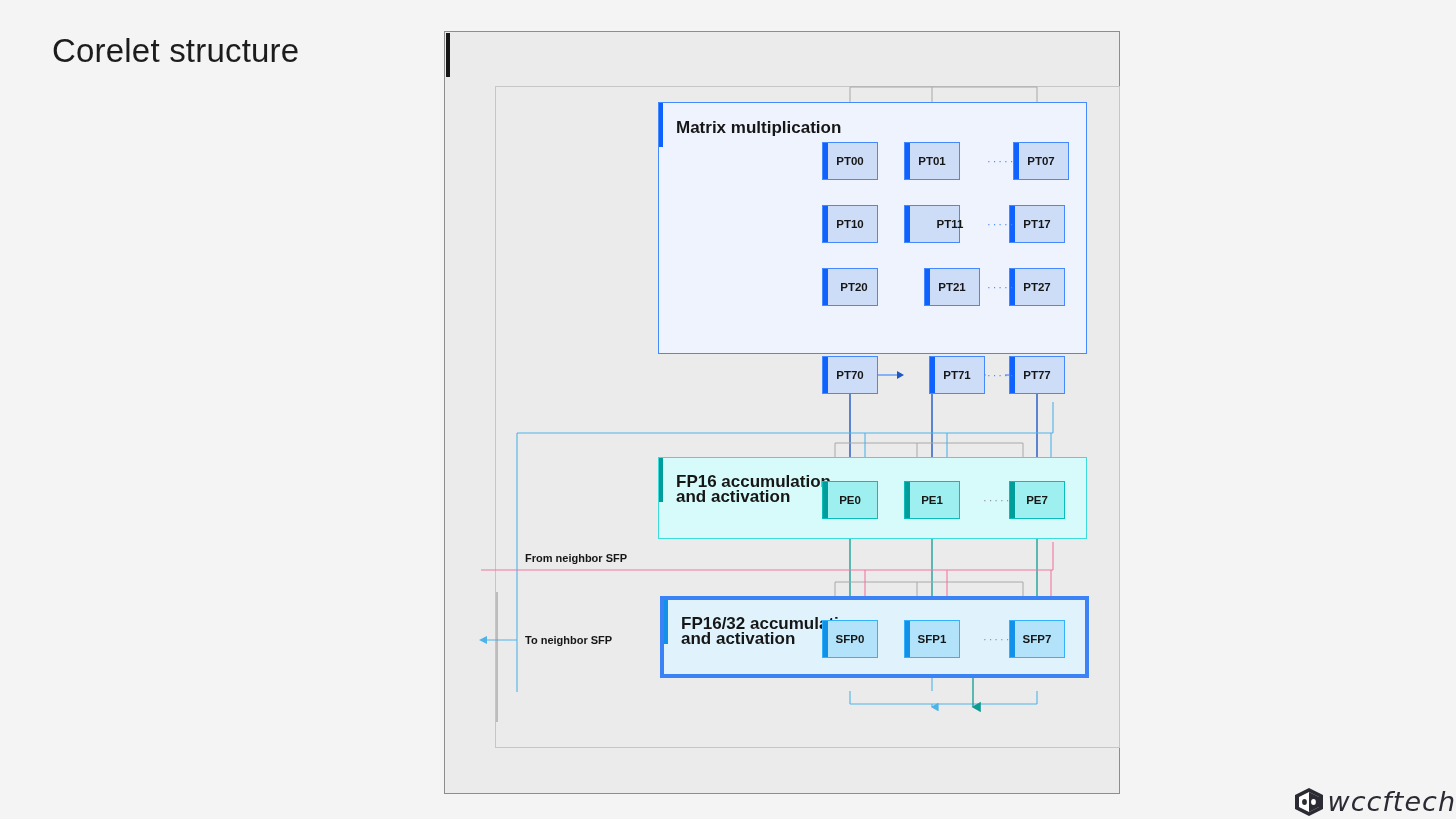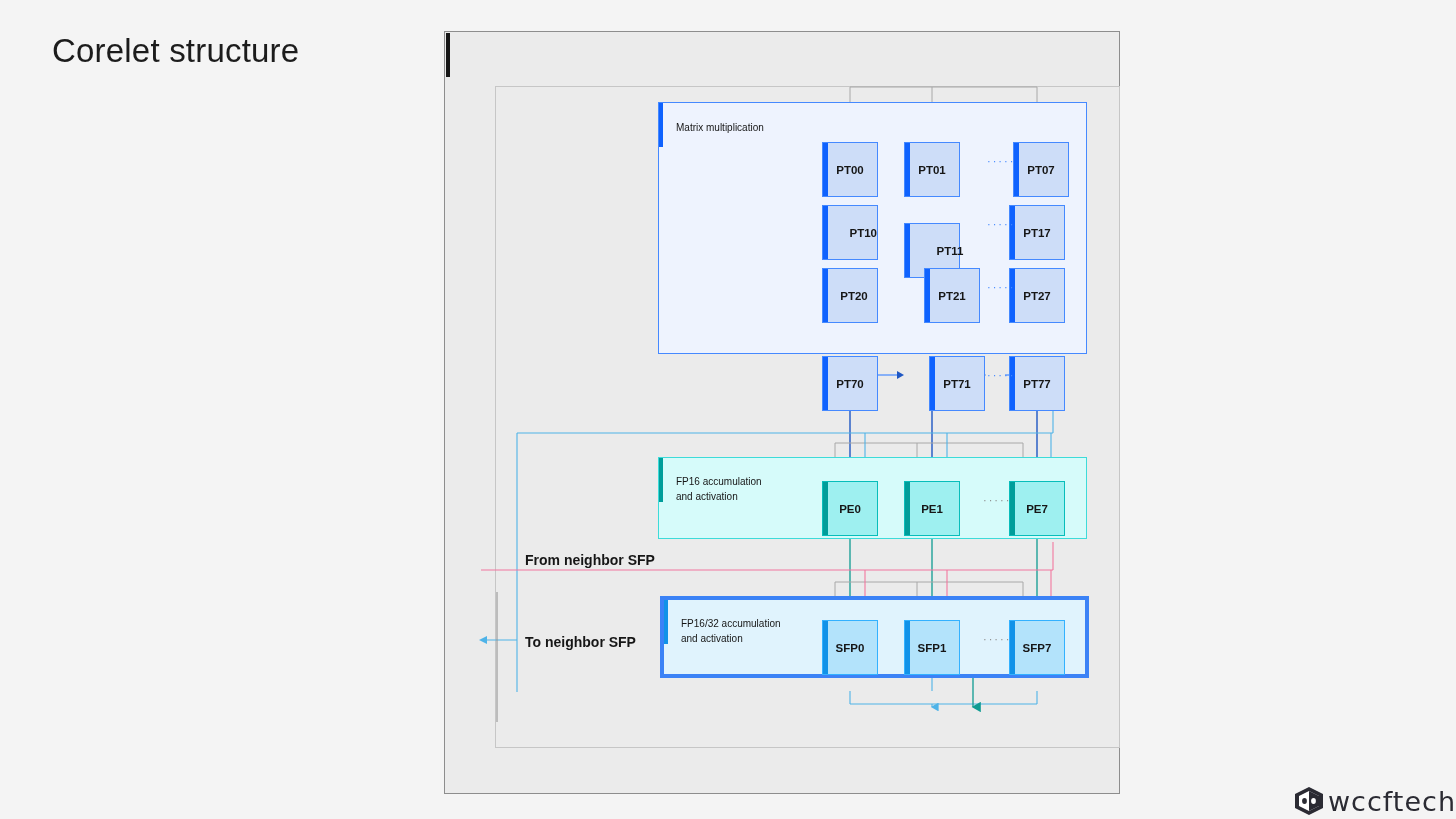--- a/index.html
+++ b/index.html
@@ -24,21 +24,21 @@
   }
   
   #inner-wrapper{
     position:absolute;left:50px;top:54px;width:625px;height:662px;
     border:1px solid #c6c6c6;box-sizing:border-box;background:transparent;
   }
   
   .section{position:absolute;box-sizing:border-box;}
   .section .accent{position:absolute;left:0;top:0;width:4px;height:44px;}
   .section .sec-label{
-    position:absolute;font-size:10px;font-weight:400;color:#161616;
+    position:absolute;font-size:17px;font-weight:700;color:#161616;
     line-height:15px;white-space:pre-line;
   }
   
   #sec-mm{
     left:213px;top:70px;width:429px;height:252px;
     background:#eef3fe;border:1px solid #4589ff;
   }
   #sec-mm .accent{background:#0f62fe;}
   #sec-mm .sec-label{left:17px;top:17px;}
   
@@ -58,40 +58,40 @@
   
   #sec-scratch{
     left:35px;top:682px;width:607px;height:44px;
     background:#ffffff;border:1px solid #c6c6c6;
   }
   #sec-scratch .accent{background:#525252;height:44px;}
   #sec-scratch .sec-label{left:15px;top:15px;}
   
   .unit{
     position:absolute;box-sizing:border-box;
-    width:56px;height:55px;border:1px solid;
+    width:56px;height:38px;border:1px solid;
     display:flex;align-items:center;justify-content:center;
     font-size:11.5px;font-weight:700;color:#161616;
   }
   .unit .ubar{position:absolute;left:0;top:0;bottom:0;width:5px;}
   .u-pt{background:#cdddf8;border-color:#4589ff;}
   .u-pt .ubar{background:#0f62fe;}
   .u-pe{background:#9ef0f0;border-color:#08bdba;}
   .u-pe .ubar{background:#009d9a;}
   .u-sfp{background:#b3e3fb;border-color:#33b1ff;}
   .u-sfp .ubar{background:#1192e8;}
   
   .ell{position:absolute;font-size:11px;letter-spacing:2px;color:#8d8d8d;}
   .ell-blue{color:#4589ff;}
   
-  .flabel{position:absolute;font-size:14px;font-weight:700;color:#161616;}
+  .flabel{position:absolute;font-size:11px;font-weight:700;color:#161616;}
   
   #wires{position:absolute;left:0;top:0;width:676px;height:763px;pointer-events:none;}
   
-  #watermark{position:absolute;right:0px;bottom:2px;display:flex;align-items:flex-start;gap:2px;}
+  #watermark{position:absolute;right:0px;bottom:2px;display:flex;align-items:center;gap:2px;font-style:italic;}
   #wm-text{font-size:27px;color:#2b2b33;letter-spacing:1px;font-family:"DejaVu Sans",sans-serif;}
 </style>
 </head>
 <body>
 
 <div id="slide-title">Corelet structure</div>
 
 <div id="diagram-frame">
   <div id="frame-accent"></div>
   <div id="inner-wrapper"></div>
@@ -230,25 +230,25 @@
     </div>
   <div class="unit u-pt" style="left:459px;top:110px;">
     <span class="ubar"></span>
     <span>PT01</span>
     </div>
   <div class="unit u-pt" style="left:568px;top:110px;">
     <span class="ubar"></span>
     <span>PT07</span>
     </div>
 
-  <div class="unit u-pt" style="left:377px;top:173px;justify-content:flex-end;">
+  <div class="unit u-pt" style="left:377px;top:173px;">
     <span class="ubar"></span>
     <span>PT10</span>
     </div>
-  <div class="unit u-pt" style="left:459px;top:191px;padding-left:36px;">
+  <div class="unit u-pt" style="left:459px;top:173px;padding-left:36px;">
     <span class="ubar"></span>
     <span>PT11</span>
     </div>
   <div class="unit u-pt" style="left:564px;top:173px;">
     <span class="ubar"></span>
     <span>PT17</span>
     </div>
 
   <div class="unit u-pt" style="left:377px;top:236px;padding-left:8px;">
     <span class="ubar"></span>

